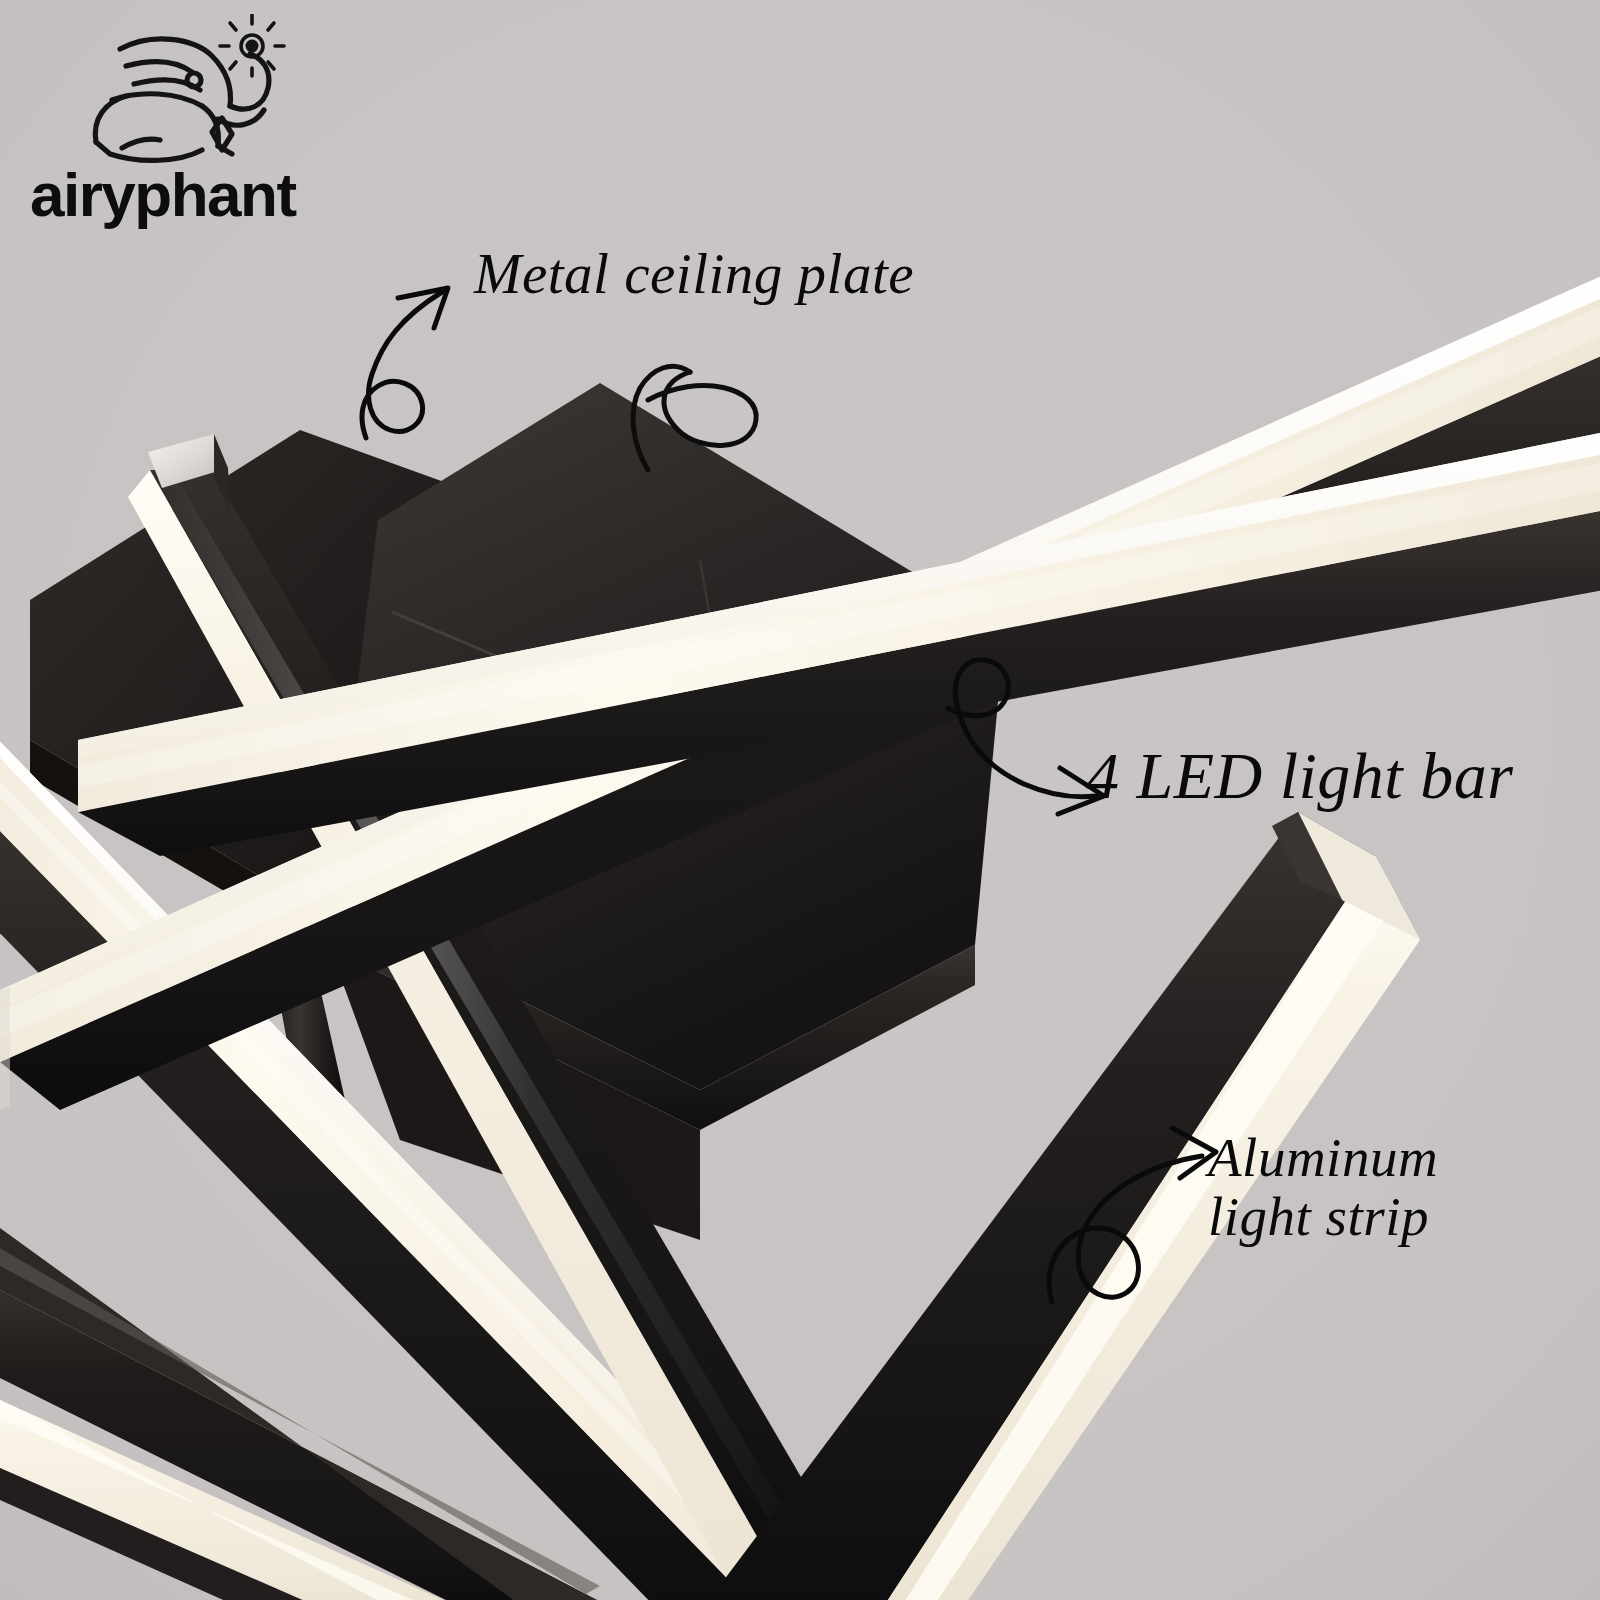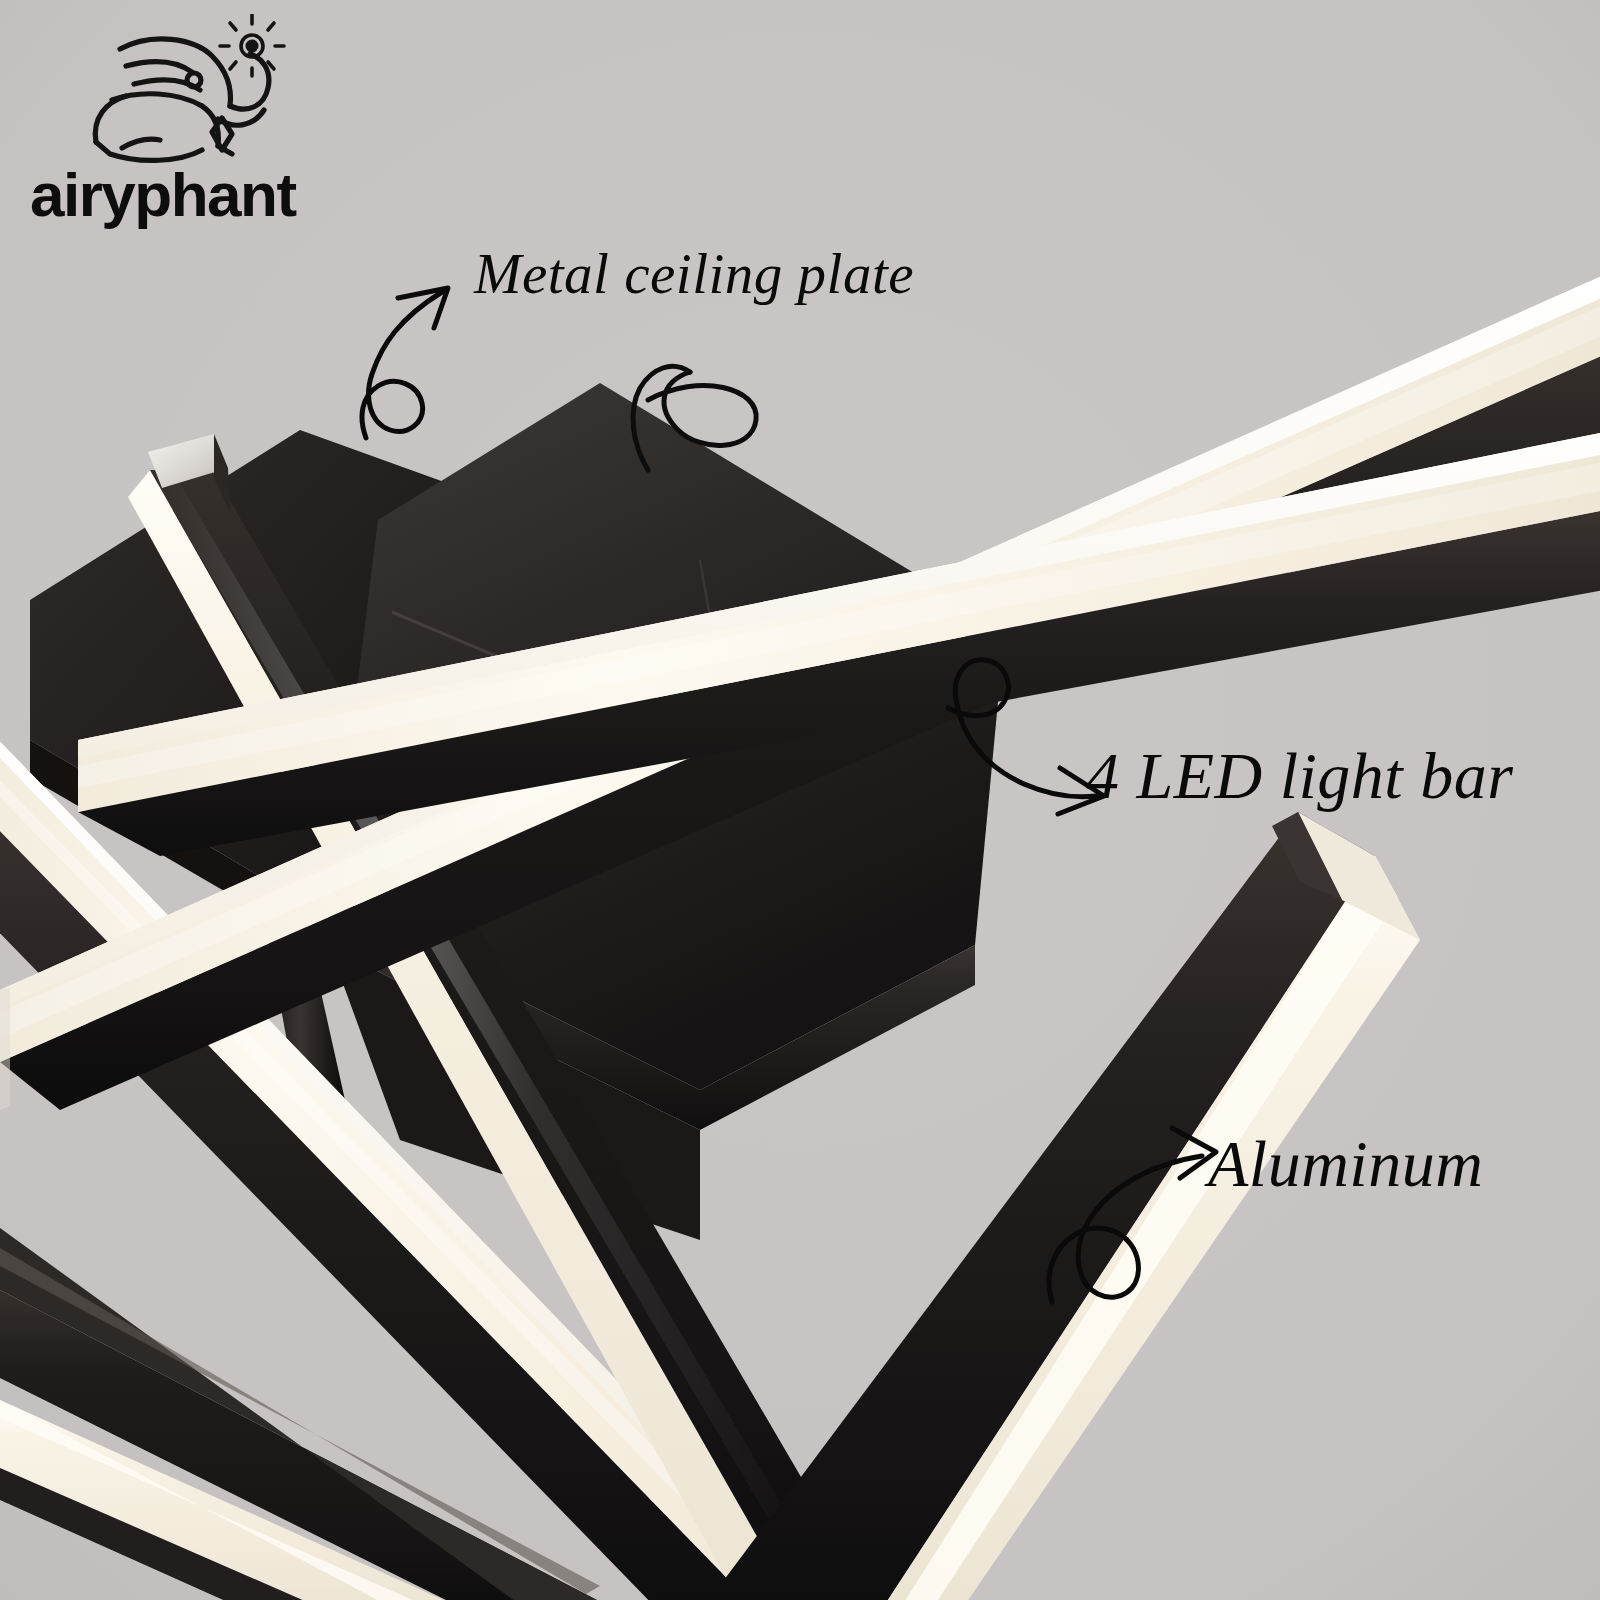--- a/index.html
+++ b/index.html
@@ -23,21 +23,21 @@
     position:absolute;
     font-family:"Liberation Serif",serif;
     font-style:italic;
     color:#0a0a0a;
     white-space:pre;
     line-height:1.08;
     letter-spacing:0.5px;
   }
   #lbl-plate{left:466px;top:243px;font-size:57px;margin-left:8px;}
   #lbl-led{left:1086px;top:740px;font-size:66px;}
-  #lbl-alum{left:1208px;top:1128px;font-size:66px;text-align:left;}
+  #lbl-alum{left:1208px;top:1128px;font-size:55px;text-align:left;}
   .arrow{position:absolute;pointer-events:none;}
 </style>
 </head>
 <body>
 
 <div id="stage">
 
   <svg id="art" viewBox="0 0 1600 1600" width="1600" height="1600" xmlns="http://www.w3.org/2000/svg">
     <defs>
       <linearGradient id="plateG" x1="0" y1="0" x2="0.45" y2="1">
@@ -263,15 +263,15 @@
   </svg>
   <div class="callout" id="lbl-led">4 LED light bar</div>
 
   <svg class="arrow" style="left:1046px;top:1116px;width:180px;height:190px;" viewBox="0 0 180 190" xmlns="http://www.w3.org/2000/svg">
     <g fill="none" stroke="#0a0a0a" stroke-width="5" stroke-linecap="round" stroke-linejoin="round">
       <path d="M 6 186 C -2 160 6 132 30 118 C 56 103 88 118 92 146 C 96 174 72 188 52 178
                C 30 167 26 134 42 106 C 62 72 104 48 156 40"></path>
       <path d="M 126 12 L 170 36 L 134 62"></path>
     </g>
   </svg>
-  <div class="callout" id="lbl-alum"><span>Aluminum</span><br></div>
+  <div class="callout" id="lbl-alum"><span>Aluminum</span><br><span>light strip</span></div>
 
 </div>
 
 </body></html>

